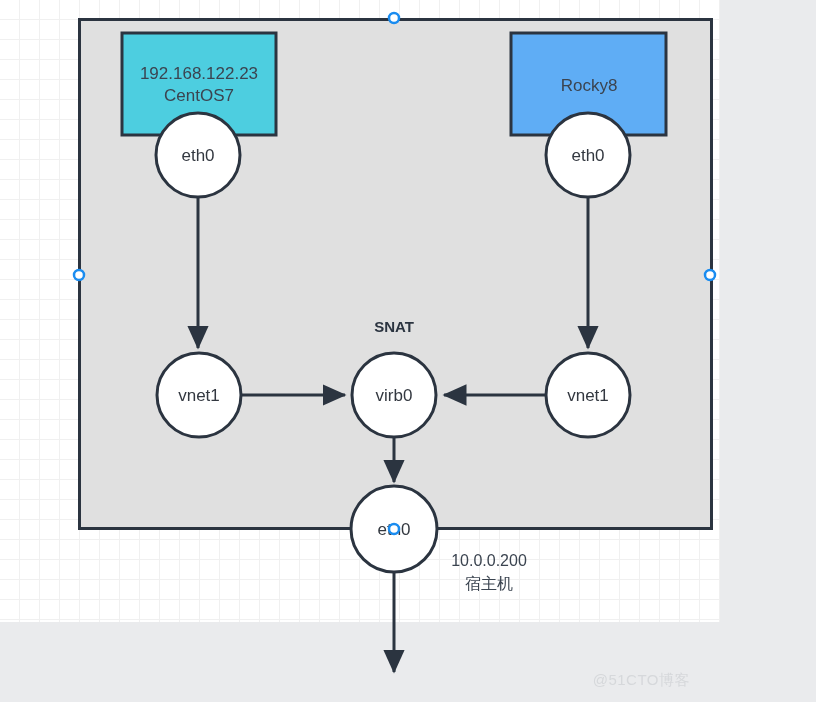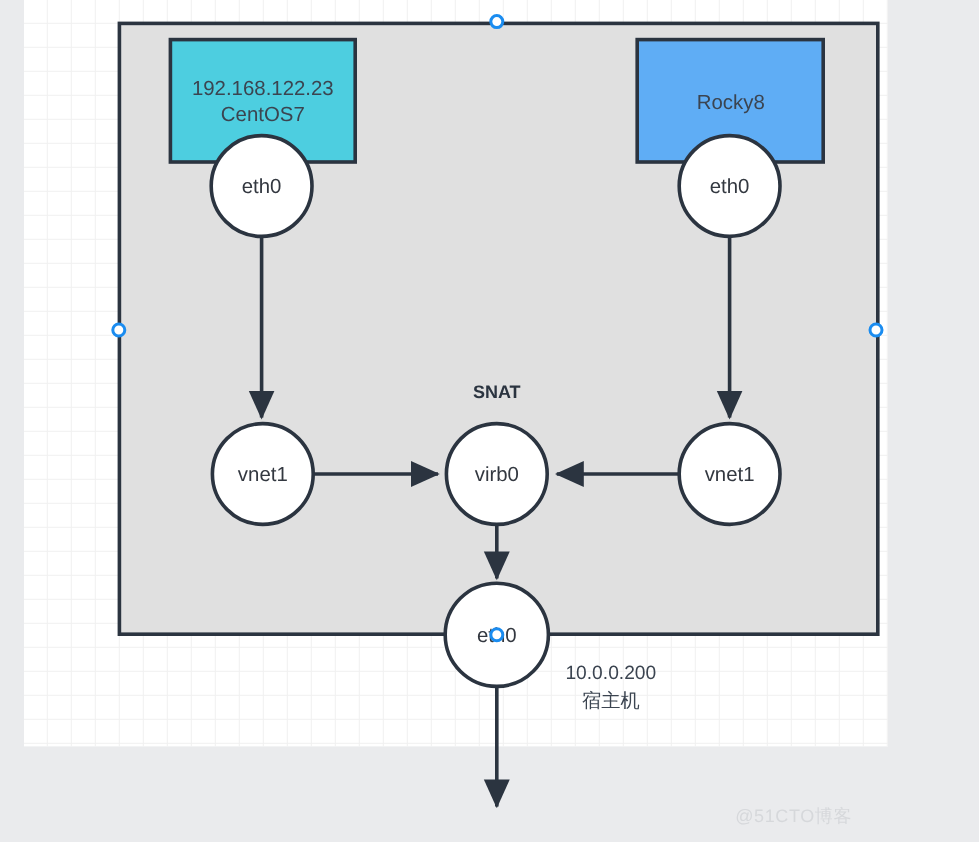--- a/index.html
+++ b/index.html
@@ -12,21 +12,20 @@
     height: 702px;
     overflow: hidden;
     font-family: "Liberation Sans", sans-serif;
   }
 
   #stage {
     position: relative;
     width: 704px;
     height: 702px;
     background: #eaebed;
-    margin-left: 20px;
   }
 
   
   #canvas {
     position: absolute;
     left: 0;
     top: 0;
     width: 720px;
     height: 622px;
     background-color: #ffffff;

